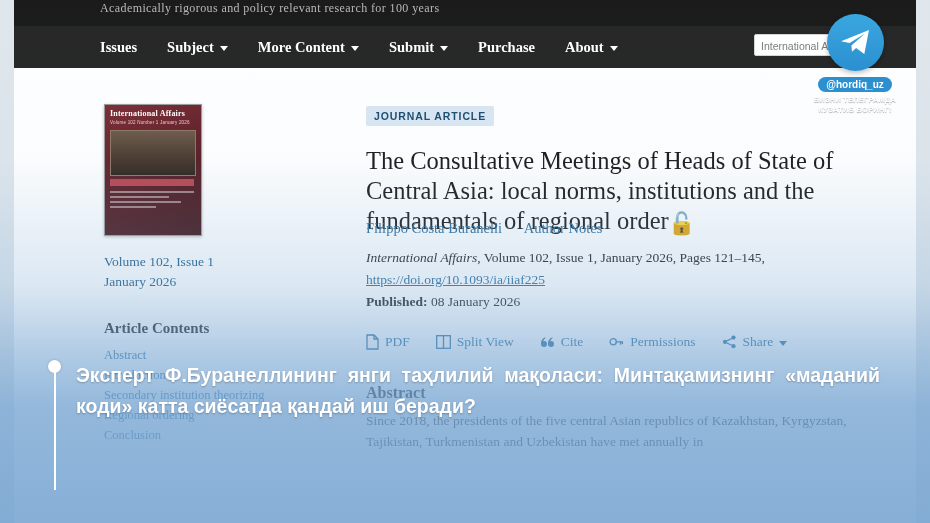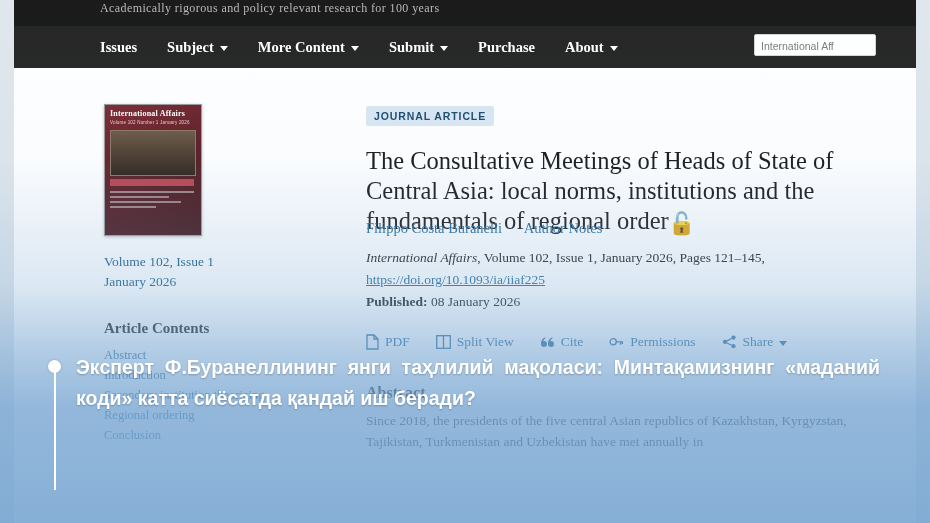--- a/index.html
+++ b/index.html
@@ -362,21 +362,21 @@
     position: absolute;
     left: 5.5px;
     top: 20px;
     width: 2px;
     height: 118px;
     background: #ffffff;
   }
   .caption-text {
     position: absolute;
     left: 28px;
-    top: 0;
+    top: 8px;
     width: 804px;
     color: #ffffff;
     font-size: 19.5px;
     line-height: 31px;
     font-weight: bold;
     text-align: justify;
     text-justify: inter-word;
     text-shadow: 0 1px 2px rgba(0,0,0,.25);
   }
 
@@ -565,14 +565,26 @@
   </div>
 
   <div class="overlay-fade"></div>
 
   <div class="caption-wrap">
     <div class="caption-bullet"></div>
     <div class="caption-rule"></div>
     <div class="caption-text">Эксперт Ф.Буранеллининг янги таҳлилий мақоласи: Минтақамизнинг «маданий коди» катта сиёсатда қандай иш беради?</div>
   </div>
 
+  <div class="tg-wrap">
+    <div class="tg-circle">
+      <svg width="33" height="28" viewBox="0 0 33 28">
+        <path d="M2 13.2 30 2 25.3 26l-8.2-6.1-4.1 3.9-.6-6.2L26 5.6 10.6 15.1 2 13.2z" fill="#ffffff"></path>
+      </svg>
+    </div>
+    <div class="tg-handle">@hordiq_uz</div>
+    <div class="tg-sub">
+      <div>БИЗНИ ТЕЛЕГРАМДА</div>
+      <div>КУЗАТИБ БОРИНГ!</div>
+    </div>
+  </div>
 
 </div>
 
 </body></html>

